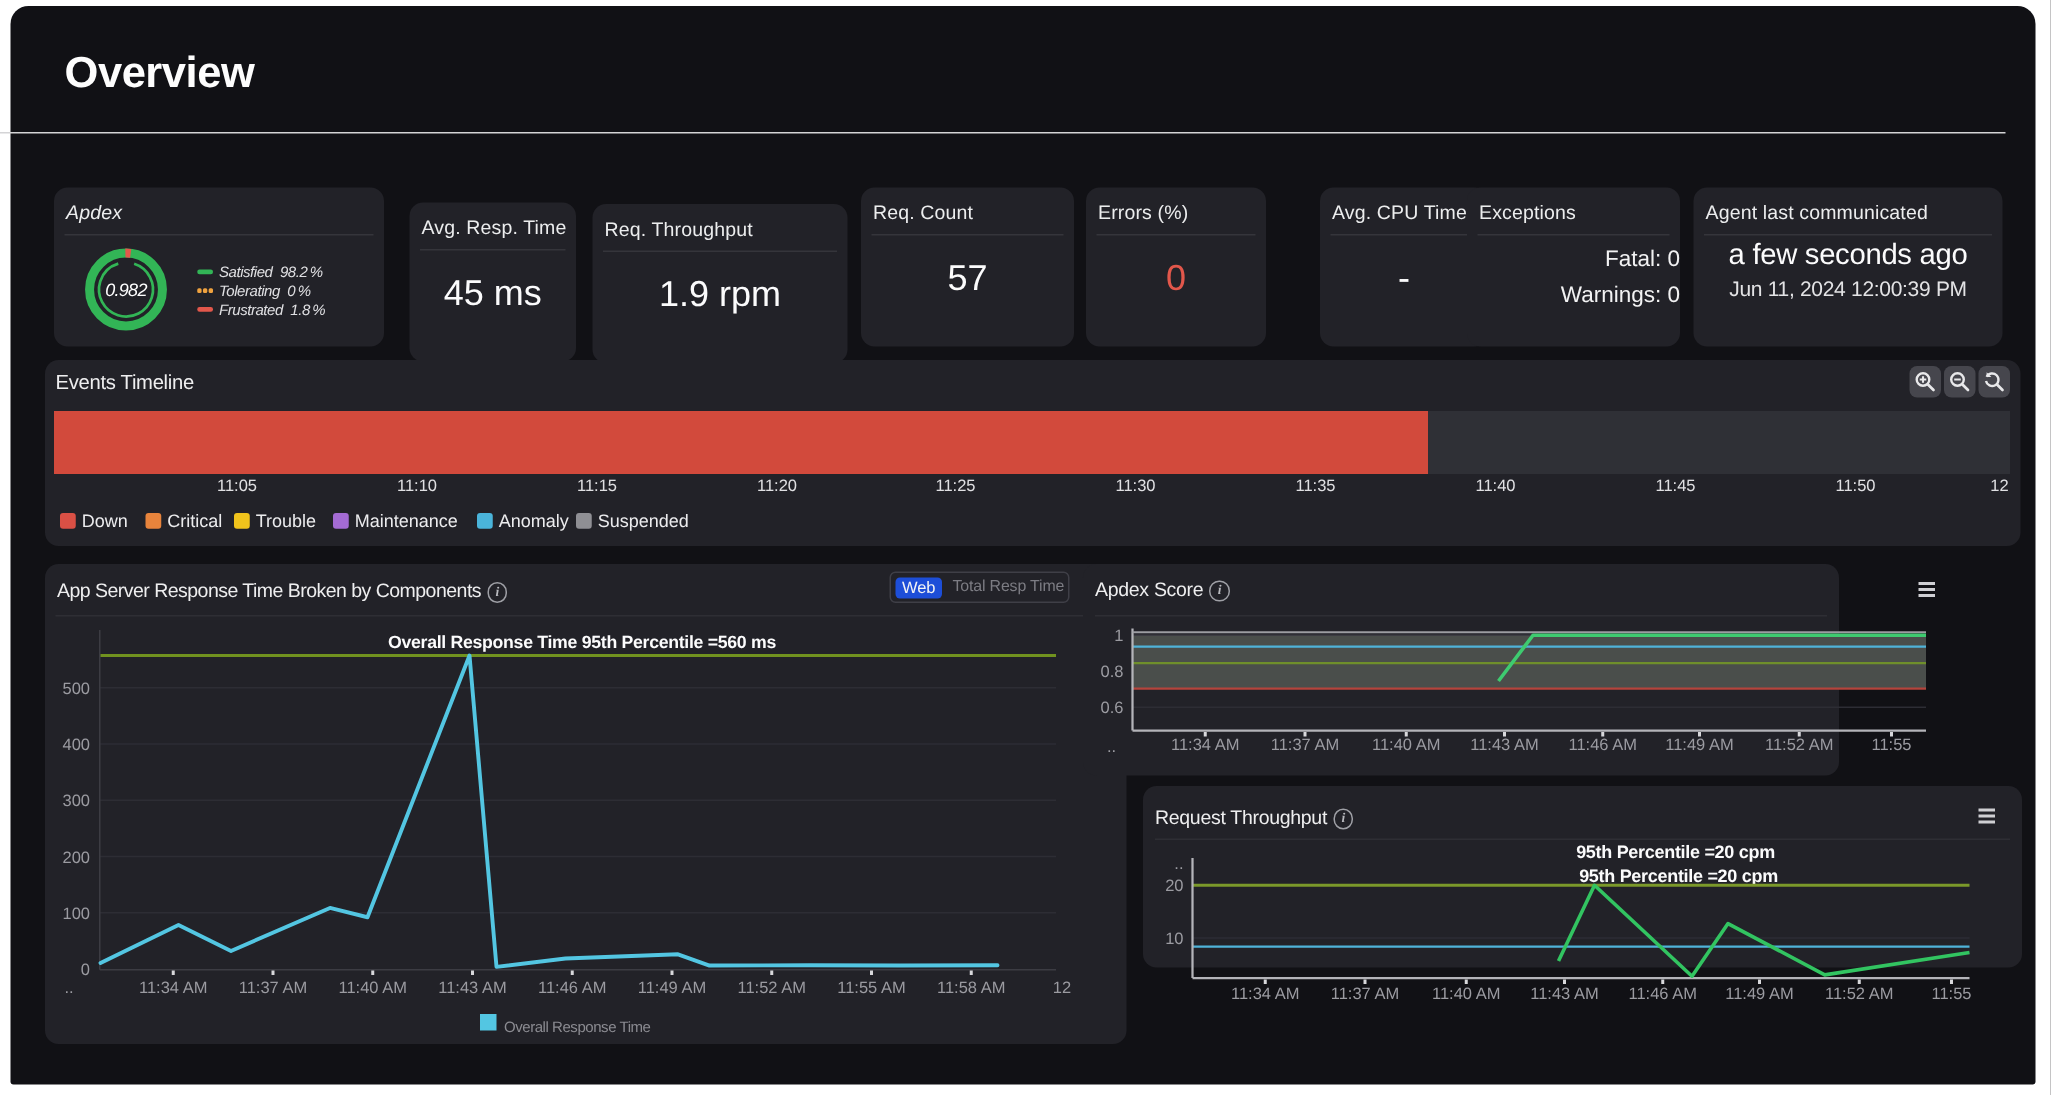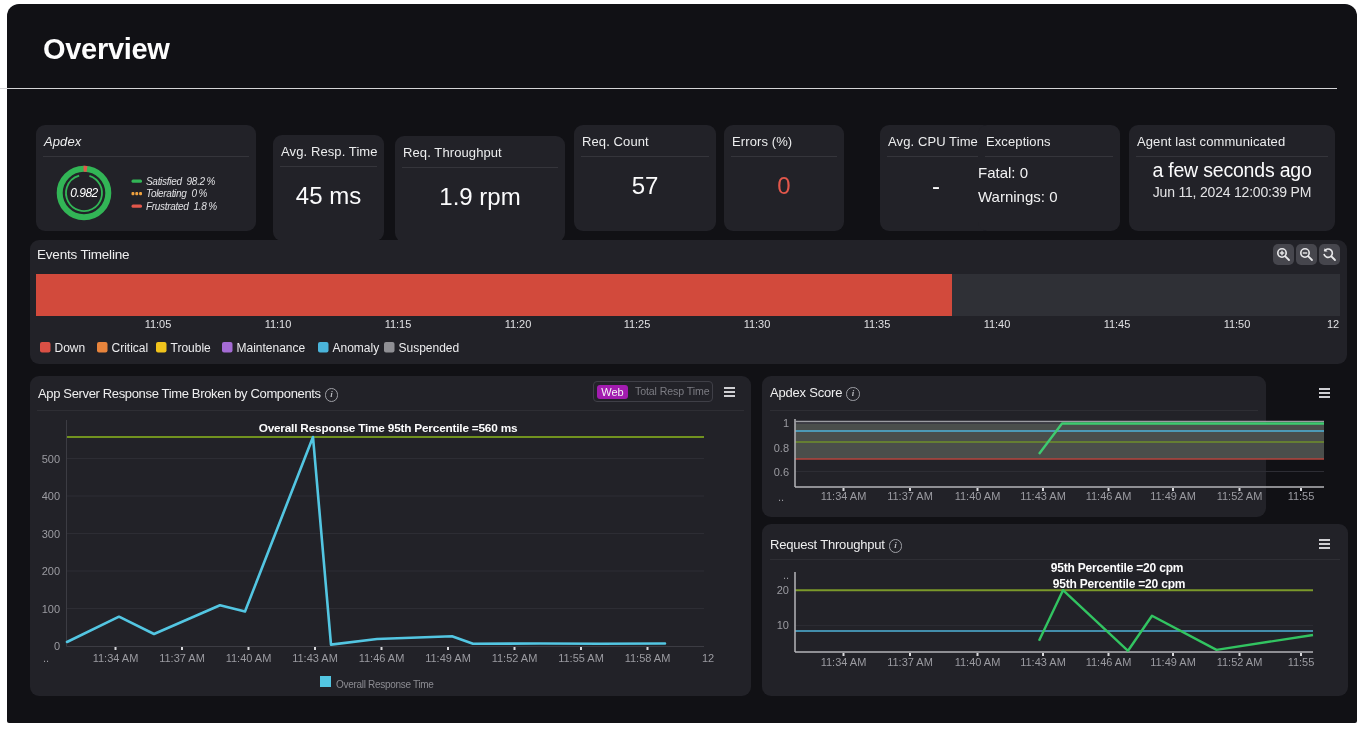--- a/index.html
+++ b/index.html
@@ -71,21 +71,21 @@
     <div class="bigv" style="color:#e2574b;">0</div>
   </div>
   <div class="card" style="left:854px;top:125px;width:112px;height:106px;margin-left:26px;">
     <div class="ct">Avg. CPU Time</div>
     <div class="cd"></div>
     <div class="bigv">-</div>
   </div>
   <div class="card" style="left:978px;top:125px;width:142px;height:106px;">
     <div class="ct">Exceptions</div>
     <div class="cd"></div>
-    <div style="position:absolute;left:0;right:0;top:36px;text-align:left;font-size:15px;color:#f2f2f3;line-height:23.5px;">Fatal: 0<br>Warnings: 0</div>
+    <div style="position:absolute;left:0;right:0;top:36px;text-align:right;font-size:15px;color:#f2f2f3;line-height:23.5px;">Fatal: 0<br>Warnings: 0</div>
   </div>
   <div class="card" style="left:1129px;top:125px;width:206px;height:106px;">
     <div class="ct">Agent last communicated</div>
     <div class="cd"></div>
     <div style="position:absolute;left:0;right:0;top:34px;text-align:center;font-size:19.5px;font-weight:400;color:#fbfbfc;letter-spacing:-.2px;">a few seconds ago</div>
     <div style="position:absolute;left:0;right:0;top:59px;text-align:center;font-size:14px;color:#e3e3e5;letter-spacing:-.2px;">Jun 11, 2024 12:00:39 PM</div>
   </div>
 
   <div class="panel" style="left:30px;top:240px;width:1317px;height:124px;">
     <div class="ptitle" style="left:7px;top:7px;font-size:13.5px;">Events Timeline</div>
@@ -141,21 +141,21 @@
         <rect x="354" y="102" width="10.5" height="10.5" rx="2" fill="#8f8f94"></rect>
         <text x="368.5" y="111.5">Suspended</text>
       </g>
     </svg>
   </div>
 
   <div class="panel" style="left:30px;top:376px;width:721px;height:320px;">
     <div class="ptitle" style="left:8px;top:10px;letter-spacing:-.35px;">App Server Response Time Broken by Components<span class="info">i</span></div>
     <div style="position:absolute;left:7px;right:7px;top:34px;height:1px;background:#2e2e34;"></div>
     <div style="position:absolute;left:563px;top:5px;width:120px;height:21px;border:1px solid #3f3f47;border-radius:4px;box-sizing:border-box;">
-      <div style="position:absolute;left:3px;top:2.5px;width:31px;height:14.5px;background:#a21caf;border-radius:3px;color:#f4f4f5;font-size:11px;text-align:center;line-height:14.5px;">Web</div>
+      <div style="position:absolute;left:3px;top:2.5px;width:31px;height:14.5px;background:#1d4ed8;border-radius:3px;color:#f4f4f5;font-size:11px;text-align:center;line-height:14.5px;">Web</div>
       <div style="position:absolute;left:41px;top:2px;font-size:10.6px;color:#7c7c83;line-height:15px;letter-spacing:-.1px;">Total Resp Time</div>
     </div>
     <div class="burger" style="left:694px;top:11px;"></div>
     <svg width="721" height="320" style="position:absolute;left:0;top:0;" id="leftchart">
       <text x="358" y="56" font-size="11.8" letter-spacing="-0.2" font-weight="bold" fill="#fcfcfd" text-anchor="middle">Overall Response Time 95th Percentile =560 ms</text>
 
       <g stroke="#2d2d34" stroke-width="1">
         <line x1="36.5" y1="232.5" x2="674" y2="232.5"></line>
         <line x1="36.5" y1="195" x2="674" y2="195"></line>
         <line x1="36.5" y1="157.5" x2="674" y2="157.5"></line>
@@ -198,21 +198,21 @@
         <text x="551" y="286">11:55 AM</text>
         <text x="617.5" y="286">11:58 AM</text>
         <text x="678" y="286">12</text>
       </g>
       <polyline points="37,266 89,240.7 124,258 190,229.3 215,235.5 283,61 301,268.6 347,263 422,260.2 443,267.7 510,267.5 570,267.7 635,267.5" fill="none" stroke="#53c6e2" stroke-width="2.6" stroke-linejoin="round" stroke-linecap="round"></polyline>
       <rect x="290" y="300" width="11" height="11" fill="#53c6e2"></rect>
       <text x="336" y="688" font-size="10" letter-spacing="-0.3" fill="#8b8b91" transform="translate(-30,-376)">Overall Response Time</text>
     </svg>
   </div>
 
-  <div class="panel" style="left:762px;top:376px;width:504px;height:141px;">
+  <div class="panel" style="left:722px;top:376px;width:504px;height:141px;">
     <div class="ptitle" style="left:8px;top:9px;">Apdex Score<span class="info">i</span></div>
     <div style="position:absolute;left:8px;right:8px;top:34px;height:1px;background:#2e2e34;"></div>
     <div class="burger" style="left:557px;top:12px;"></div>
     <svg width="586" height="141" style="position:absolute;left:0;top:0;" id="apdexchart">
       <rect x="33" y="47.5" width="529" height="35.5" fill="#4a4e4b"></rect>
       <line x1="33" y1="47.5" x2="562" y2="47.5" stroke="#3c3c43" stroke-width="1"></line>
       <line x1="33" y1="55" x2="562" y2="55" stroke="#4fb3d9" stroke-width="1.5"></line>
       <line x1="33" y1="66" x2="562" y2="66" stroke="#6f8f2b" stroke-width="1.5"></line>
       <line x1="33" y1="83" x2="562" y2="83" stroke="#b5443c" stroke-width="1.5"></line>
       <line x1="33" y1="95.5" x2="562" y2="95.5" stroke="#2d2d34" stroke-width="1"></line>
@@ -244,21 +244,21 @@
         <text x="215.5" y="124">11:40 AM</text>
         <text x="281" y="124">11:43 AM</text>
         <text x="346.5" y="124">11:46 AM</text>
         <text x="411" y="124">11:49 AM</text>
         <text x="477.5" y="124">11:52 AM</text>
         <text x="539" y="124">11:55</text>
       </g>
     </svg>
   </div>
 
-  <div class="panel" style="left:762px;top:524px;width:586px;height:172px;">
+  <div class="panel" style="left:762px;top:524px;width:586px;height:121px;">
     <div class="ptitle" style="left:8px;top:13px;">Request Throughput<span class="info">i</span></div>
     <div style="position:absolute;left:8px;right:8px;top:35px;height:1px;background:#2e2e34;"></div>
     <div class="burger" style="left:557px;top:15px;"></div>
     <svg width="586" height="172" style="position:absolute;left:0;top:0;" id="rtchart">
       <g font-size="12" letter-spacing="-0.2" font-weight="bold" fill="#fbfbfc" text-anchor="middle">
         <text x="355" y="48">95th Percentile =20 cpm</text>
         <text x="357" y="64">95th Percentile =20 cpm</text>
       </g>
       <line x1="33" y1="101.4" x2="551" y2="101.4" stroke="#2d2d34" stroke-width="1"></line>
       <line x1="33" y1="66.2" x2="551" y2="66.2" stroke="#7b992a" stroke-width="2"></line>

